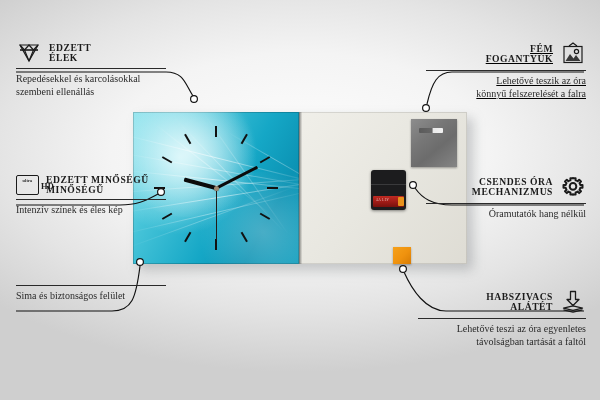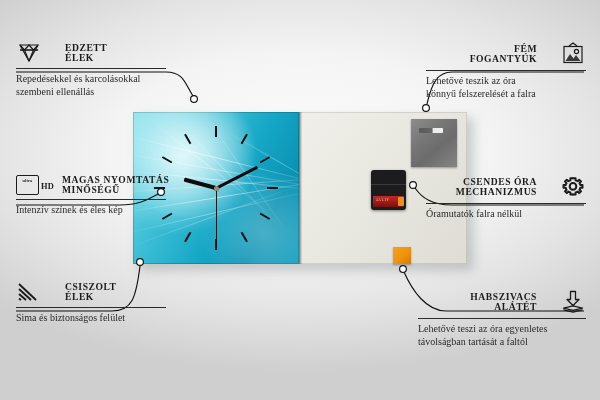--- a/index.html
+++ b/index.html
@@ -158,21 +158,21 @@
   }
 
   
   #wires { position:absolute; inset:0; pointer-events:none; }
 
   
   .feature { position: absolute; }
   .feature .head {
     display: flex;
     align-items: center;
-    gap: 23px;
+    gap: 7px;
   }
   .feature.right .head { justify-content: flex-end; }
 
   .titles { line-height: 1.06; }
   .titles .t {
     font-family: "Liberation Serif", serif;
     font-weight: bold;
     font-size: 9.6px;
     letter-spacing: .55px;
     color: #1b1b1b;
@@ -187,29 +187,29 @@
   }
 
   .desc {
     margin-top: 3px;
     font-family: "Liberation Serif", serif;
     font-size: 10px;
     line-height: 1.32;
     color: #2b2b2b;
     white-space: pre-line;
   }
-  .feature.right .desc { text-align: left; }
+  .feature.right .desc { text-align: right; }
 
   .icon { flex: 0 0 auto; display:block; }
 
   
   #f-glass   { left: 16px;  top: 42px;  width: 150px; }
   #f-print   { left: 16px;  top: 175px; width: 150px; }
   #f-edge    { left: 16px;  top: 281px; width: 150px; }
-  #f-handle  { right: 14px; top: 42px;  width: 160px; }
+  #f-handle  { right: 14px; top: 42px;  width: 160px; text-decoration: underline; }
   #f-mech    { right: 14px; top: 175px; width: 160px; }
   #f-foam    { right: 14px; top: 290px; width: 168px; }
 
   .hd-box {
     width: 21px; height: 18px;
     border: 1.3px solid #1b1b1b;
     border-radius: 2px;
     display:flex; flex-direction:column;
     align-items:center; justify-content:center;
     line-height:1;
@@ -324,43 +324,29 @@
 szembeni ellenállás</div>
   </div>
 
   <div class="feature left" id="f-print">
     <div class="head">
       <div class="hd-box">
         <span class="ultra">ultra</span>
         <span class="hd">HD</span>
       </div>
       <div class="titles">
-        <div class="t">MAGAS NYOMTATÁS</div>
+        <div class="t">EDZETT MINŐSÉGŰ</div>
         <div class="t">MINŐSÉGŰ</div>
       </div>
     </div>
     <div class="rule"></div>
     <div class="desc">Intenzív színek és éles kép</div>
   </div>
 
   <div class="feature left" id="f-edge">
-    <div class="head">
-      <svg class="icon" width="26" height="22" viewBox="0 0 26 22">
-        <g stroke="#1b1b1b" stroke-width="1.9" stroke-linecap="butt">
-          <line x1="3" y1="3" x2="20" y2="19"></line>
-          <line x1="3" y1="8" x2="15" y2="19"></line>
-          <line x1="3" y1="13" x2="10" y2="19"></line>
-          <line x1="3" y1="17.5" x2="5" y2="19"></line>
-        </g>
-      </svg>
-      <div class="titles">
-        <div class="t">CSISZOLT</div>
-        <div class="t">ÉLEK</div>
-      </div>
-    </div>
     <div class="rule"></div>
     <div class="desc">Sima és biztonságos felület</div>
   </div>
 
   <div class="feature right" id="f-handle">
     <div class="head">
       <div class="titles">
         <div class="t">FÉM</div>
         <div class="t">FOGANTYÚK</div>
       </div>
@@ -386,21 +372,21 @@
       </div>
       <svg class="icon" width="26" height="24" viewBox="0 0 26 24">
         <g fill="none" stroke="#1b1b1b" stroke-width="2" stroke-linecap="round" stroke-linejoin="round">
           <path d="M13,3.2 l2.6,0 0,2.2 a7.6,7.6 0 0 1 2.0,0.85 l1.55,-1.55 1.85,1.85 -1.55,1.55 a7.6,7.6 0 0 1 0.85,2.0 l2.2,0 0,2.6 -2.2,0 a7.6,7.6 0 0 1 -0.85,2.0 l1.55,1.55 -1.85,1.85 -1.55,-1.55 a7.6,7.6 0 0 1 -2.0,0.85 l0,2.2 -2.6,0"></path>
           <path d="M13,3.2 l-2.6,0 0,2.2 a7.6,7.6 0 0 0 -2.0,0.85 L6.85,4.7 5.0,6.55 6.55,8.1 a7.6,7.6 0 0 0 -0.85,2.0 l-2.2,0 0,2.6 2.2,0 a7.6,7.6 0 0 0 0.85,2.0 L5.0,16.25 6.85,18.1 8.4,16.55 a7.6,7.6 0 0 0 2.0,0.85 l0,2.2 2.6,0"></path>
           <circle cx="13" cy="11.4" r="3.3"></circle>
         </g>
       </svg>
     </div>
     <div class="rule"></div>
-    <div class="desc">Óramutatók falra nélkül</div>
+    <div class="desc">Óramutatók hang nélkül</div>
   </div>
 
   <div class="feature right" id="f-foam">
     <div class="head">
       <div class="titles">
         <div class="t">HABSZIVACS</div>
         <div class="t">ALÁTÉT</div>
       </div>
       <svg class="icon" width="26" height="24" viewBox="0 0 26 24">
         <g fill="none" stroke="#1b1b1b" stroke-width="1.3" stroke-linejoin="round">

